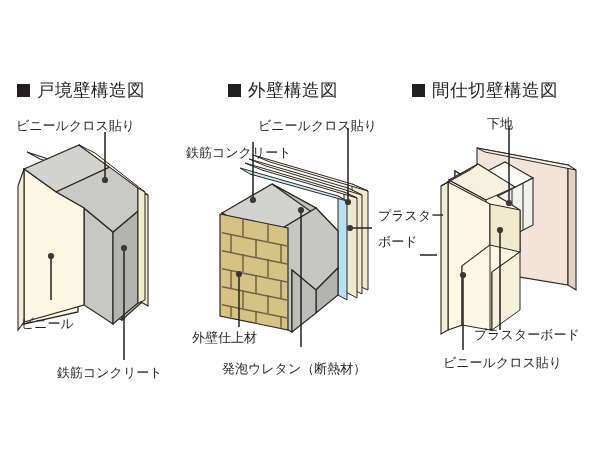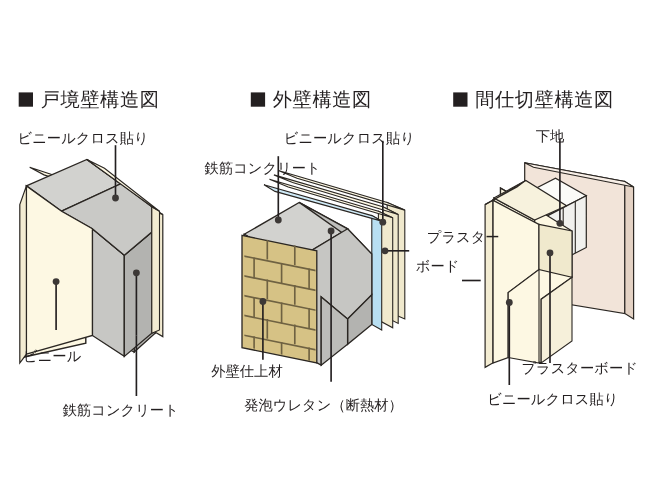--- a/index.html
+++ b/index.html
@@ -244,21 +244,21 @@
   <div class="cap" style="left:16px; top:118px;">ビニールクロス貼り</div>
 
   <div class="cap" style="left:21px; top:316px;">ビニール</div>
 
   <div class="cap" style="left:57px; top:365px;">鉄筋コンクリート</div>
 
   <div class="cap" style="left:258px; top:118px;">ビニールクロス貼り</div>
 
   <div class="cap" style="left:186px; top:145px;">鉄筋コンクリート</div>
 
-  <div class="cap" style="left:388px; top:208px;">プラスター</div>
+  <div class="cap" style="left:378px; top:208px;">プラスター</div>
   <div class="cap" style="left:378px; top:234px;">ボード</div>
 
   <div class="cap" style="left:222px; top:361px;">発泡ウレタン（断熱材）</div>
 
   <div class="cap" style="left:192px; top:330px;">外壁仕上材</div>
 
   <div class="cap" style="left:487px; top:116px;">下地</div>
 
   <div class="cap" style="left:474px; top:327px;font-family:Liberation Serif, serif;">プラスターボード</div>
 

